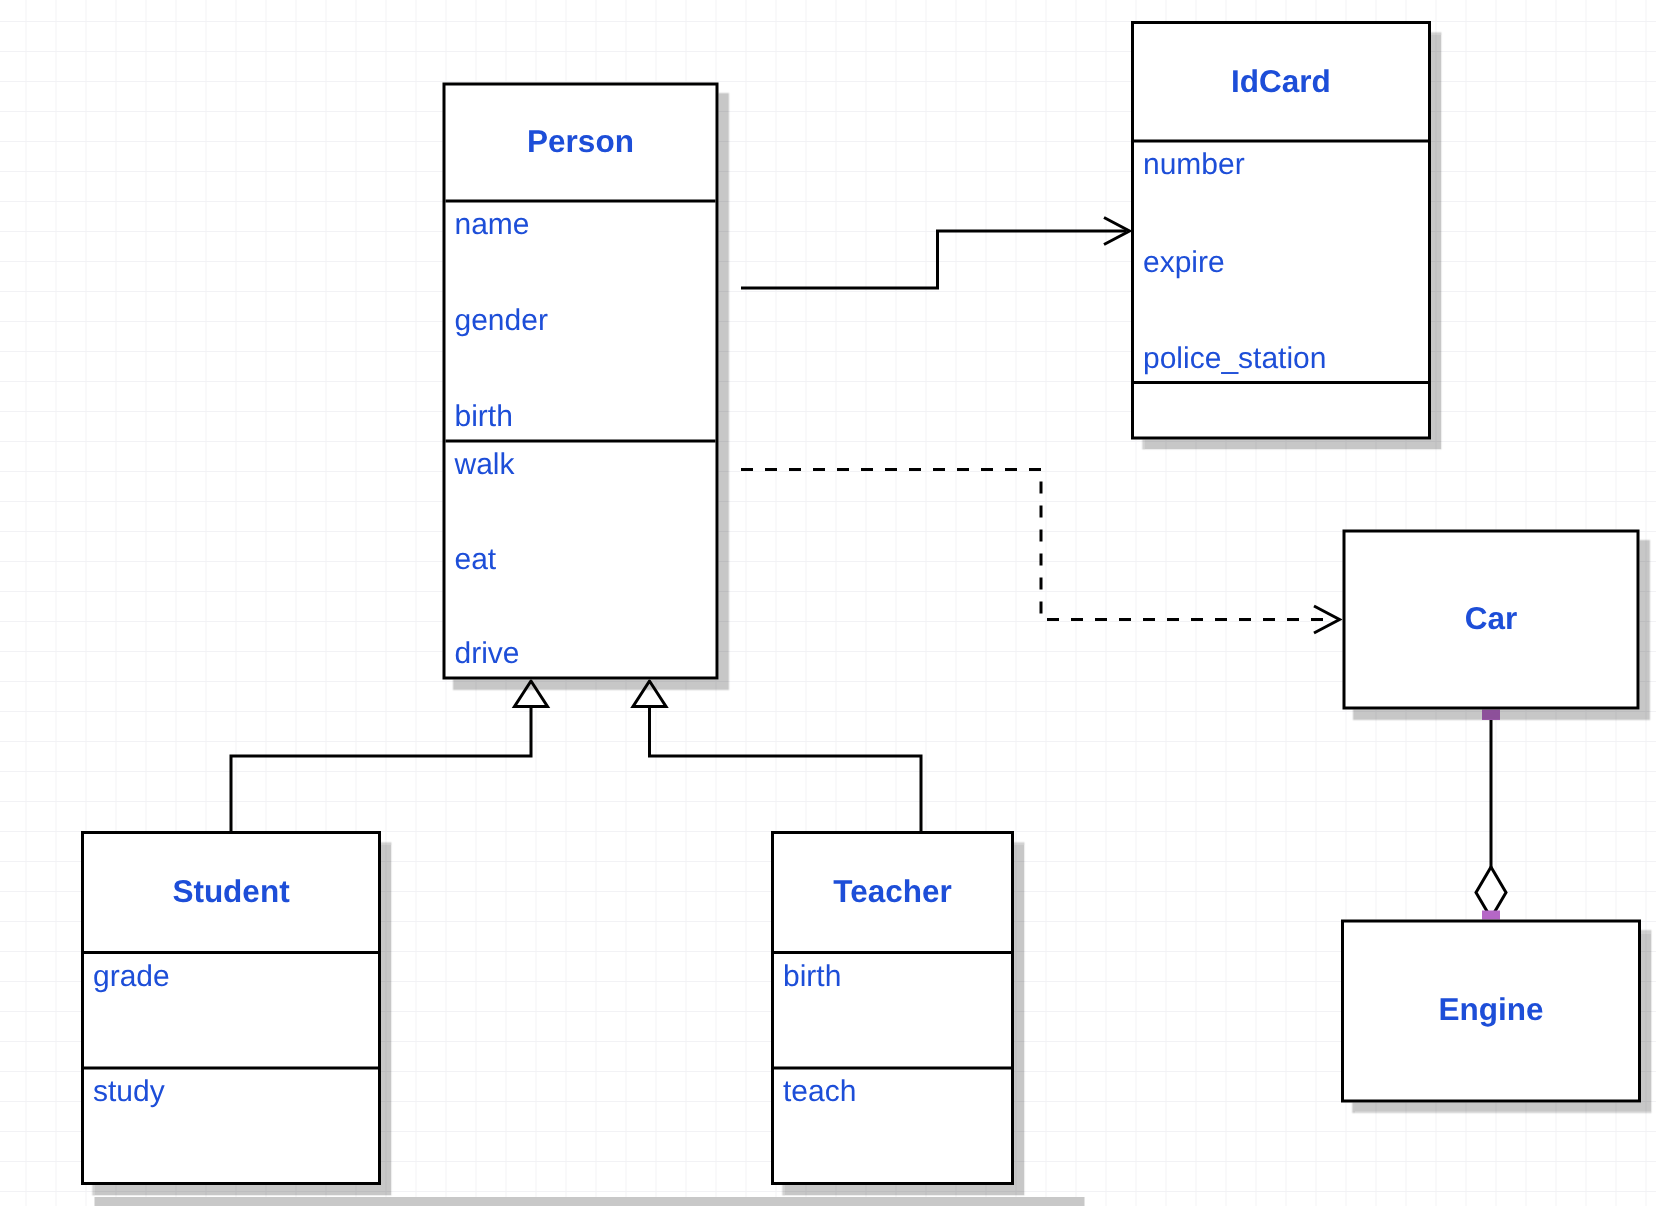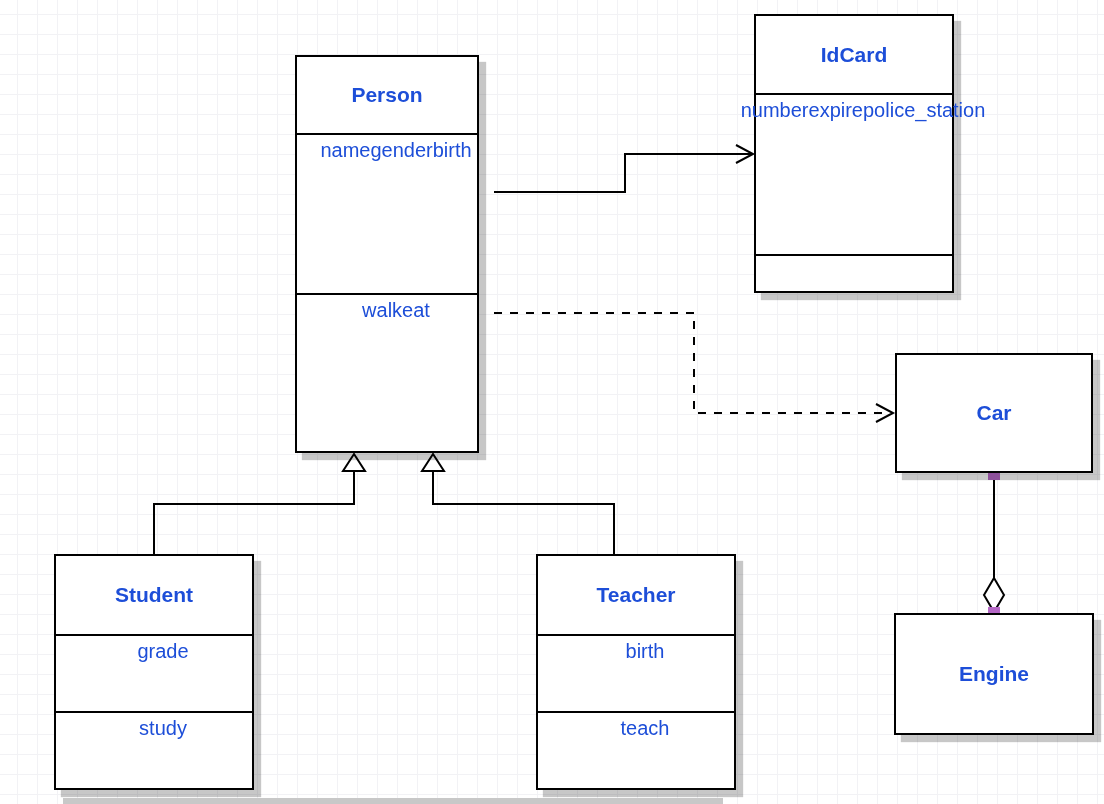--- a/index.html
+++ b/index.html
@@ -36,44 +36,44 @@
     display: flex;
     align-items: center;
     justify-content: center;
     font-weight: 700;
     font-size: 21px;
     flex: 0 0 auto;
   }
   .uml-sec {
     border-top: 2px solid #000000;
     display: flex;
-    flex-direction: row;
-    justify-content: center;
-    padding-left: 18px;
+    flex-direction: column;
+    justify-content: space-between;
+    padding-left: 6px;
     font-size: 20px;
     line-height: 30px;
     flex: 0 0 auto;
   }
   .uml-sec.empty { flex: 1 1 auto; }
 
   #box-person  { left: 295px; top: 55px;  width: 184px; height: 398px; }
   #box-person  .uml-title { height: 76px; }
   #box-person  .sec-attrs   { height: 160px; }
   #box-person  .sec-methods { height: 158px; }
 
   #box-idcard  { left: 754px; top: 14px;  width: 200px; height: 279px; }
   #box-idcard  .uml-title { height: 77px; }
   #box-idcard  .sec-attrs { height: 161px; }
 
   #box-car     { left: 895px; top: 353px; width: 198px; height: 120px; }
   #box-engine  { left: 894px; top: 613px; width: 200px; height: 122px; }
   #box-car .uml-title, #box-engine .uml-title { flex: 1 1 auto; }
 
   #box-student { left: 54px;  top: 554px; width: 200px; height: 236px; }
-  #box-teacher { left: 514px; top: 554px; width: 200px; height: 236px; margin-left: 22px; }
+  #box-teacher { left: 514px; top: 554px; width: 162px; height: 236px; }
   #box-student .uml-title, #box-teacher .uml-title { height: 78px; }
   #box-student .uml-sec,   #box-teacher .uml-sec   { height: 77px; }
 
   
   #edges {
     position: absolute;
     left: 0; top: 0;
     width: 1104px; height: 804px;
     pointer-events: none;
   }
@@ -125,20 +125,21 @@
   <div class="uml-class" id="box-person">
     <div class="uml-title">Person</div>
     <div class="uml-sec sec-attrs">
       <div>name</div>
       <div>gender</div>
       <div>birth</div>
     </div>
     <div class="uml-sec sec-methods">
       <div>walk</div>
       <div>eat</div>
+      <div>drive</div>
     </div>
   </div>
 
   <div class="uml-class" id="box-idcard">
     <div class="uml-title">IdCard</div>
     <div class="uml-sec sec-attrs">
       <div>number</div>
       <div>expire</div>
       <div>police_station</div>
     </div>

